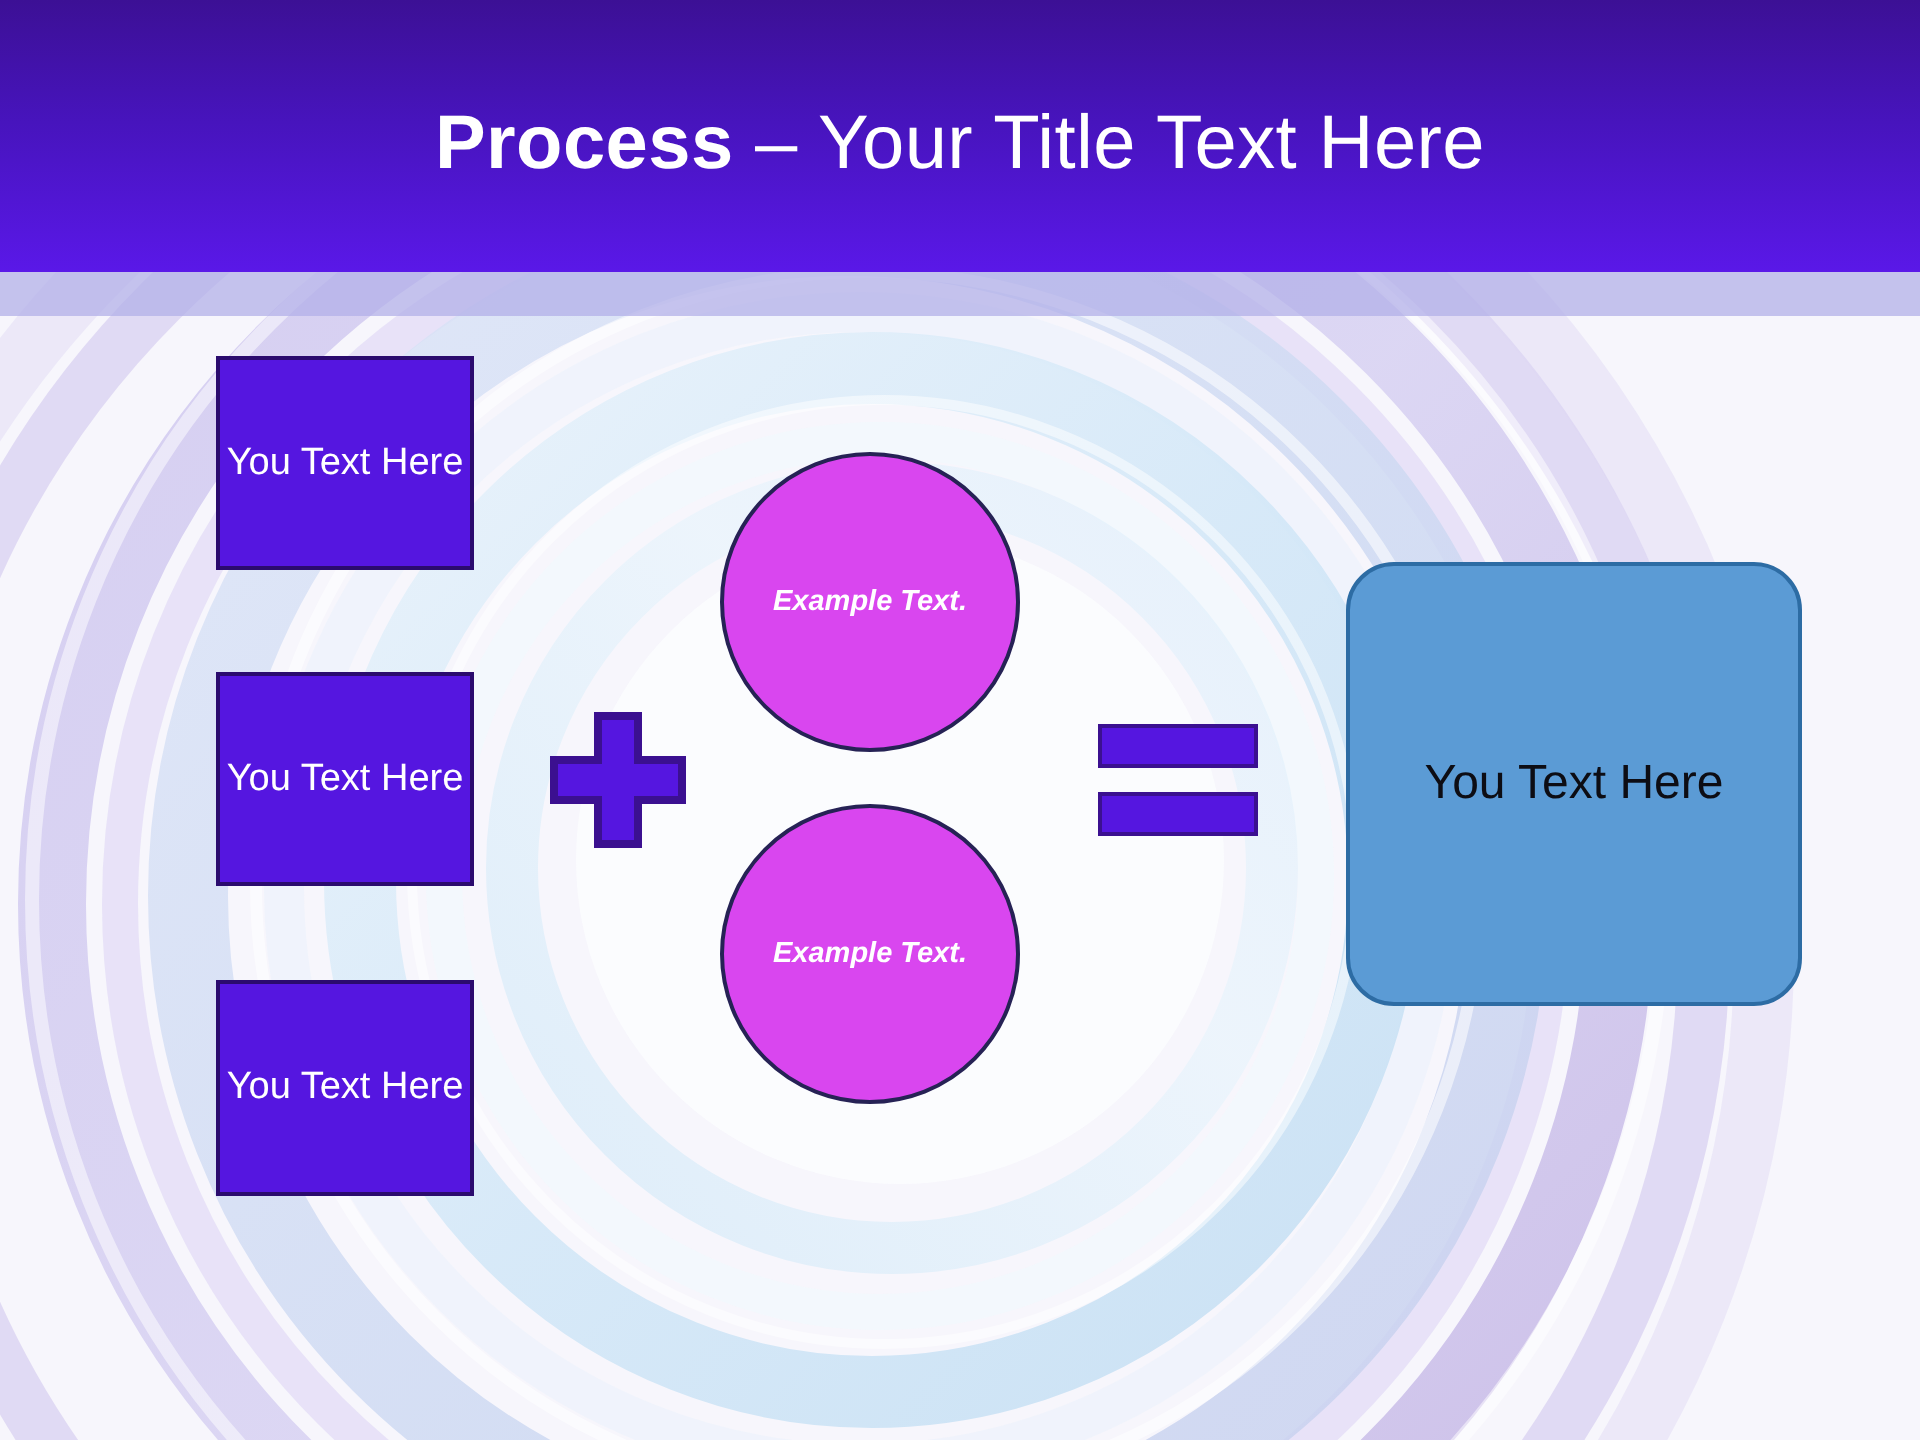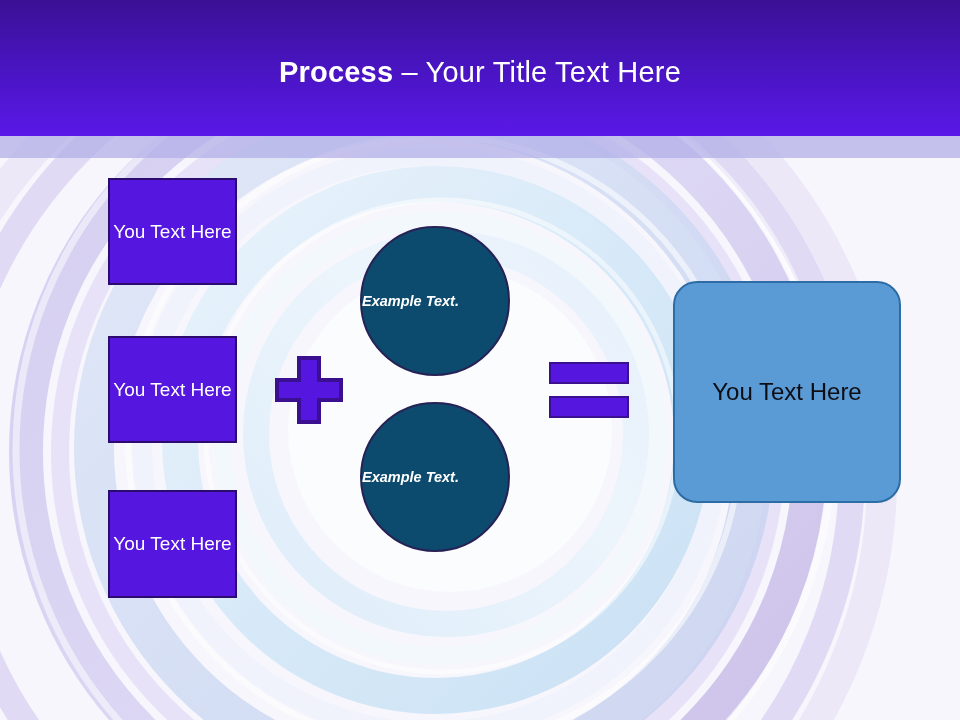--- a/index.html
+++ b/index.html
@@ -31,21 +31,21 @@
     width: 960px;
     height: 136px;
     background: linear-gradient(180deg, #3c1095 0%, #4714bd 45%, #5a18e8 100%);
     z-index: 5;
     display: flex;
     align-items: center;
     justify-content: center;
   }
   #title {
     color: #ffffff;
-    font-size: 29px;
+    font-size: 38px;
     letter-spacing: 0.2px;
     white-space: nowrap;
     text-align: center;
     margin-top: 8px;
   }
   #title .bold {
     font-weight: bold;
   }
   #title .light {
     font-weight: normal;
@@ -86,28 +86,29 @@
     left: 275px; top: 356px;
     width: 68px; height: 68px;
     z-index: 3;
   }
 
   
   .circle {
     position: absolute;
     width: 150px; height: 150px;
     border-radius: 50%;
-    background: #0c4a6e;
+    background: #d946ef;
     border: 2px solid #262255;
     box-sizing: border-box;
     color: #ffffff;
     font-size: 14.5px;
     font-weight: bold;
     font-style: italic;
     line-height: 1.55;
+    text-align: center;
     display: flex;
     align-items: center;
     justify-content: center;
     z-index: 3;
   }
   #circle-1 { left: 360px; top: 226px; }
   #circle-2 { left: 360px; top: 402px; }
   .circle span { display: block; width: 100%; }
 
   

